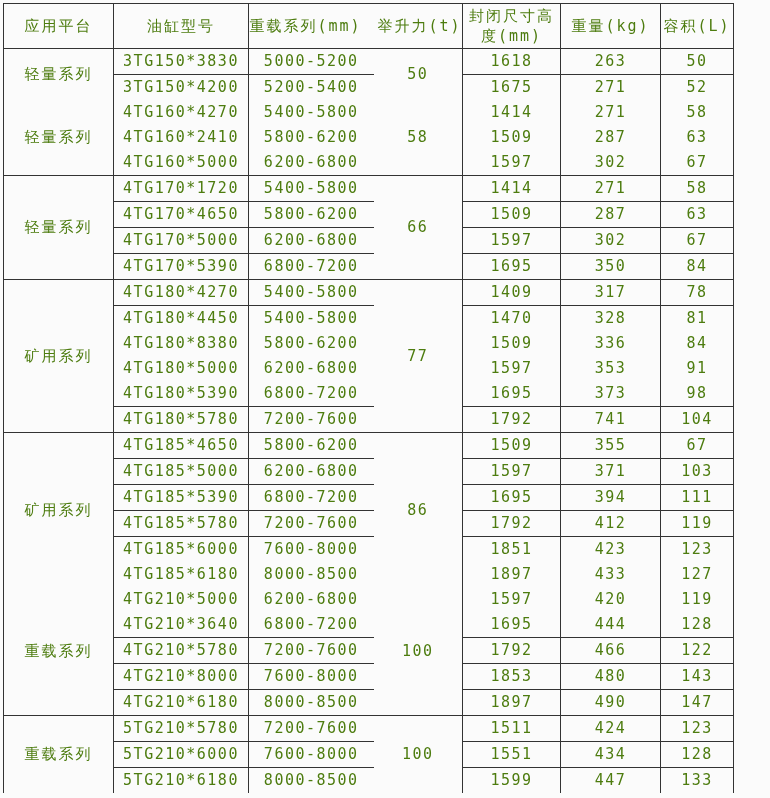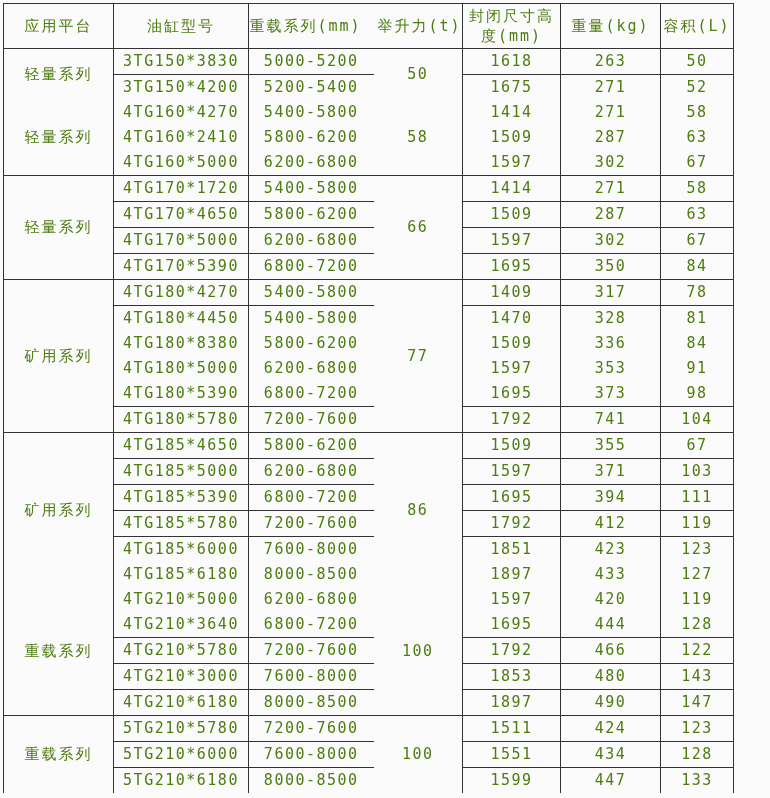--- a/index.html
+++ b/index.html
@@ -255,21 +255,21 @@
           <td class="br bb">128</td>
         </tr>
         <tr>
           <td class="br bb">4TG210*5780</td>
           <td class="bb">7200-7600</td>
           <td class="br bb">1792</td>
           <td class="br bb">466</td>
           <td class="br bb">122</td>
         </tr>
         <tr>
-          <td class="br bb">4TG210*3000</td>
+          <td class="br bb">4TG210*8000</td>
           <td class="bb">7600-8000</td>
           <td class="br bb">1853</td>
           <td class="br bb">480</td>
           <td class="br bb">143</td>
         </tr>
         <tr>
           <td class="br bb">4TG210*6180</td>
           <td class="bb">8000-8500</td>
           <td class="br bb">1897</td>
           <td class="br bb">490</td>

